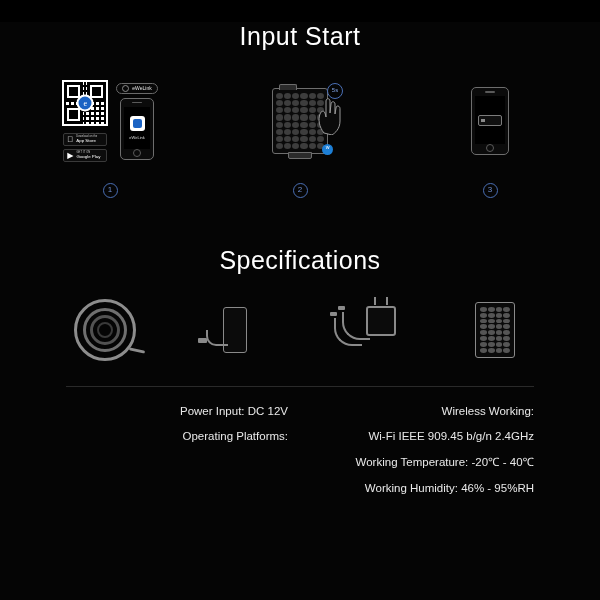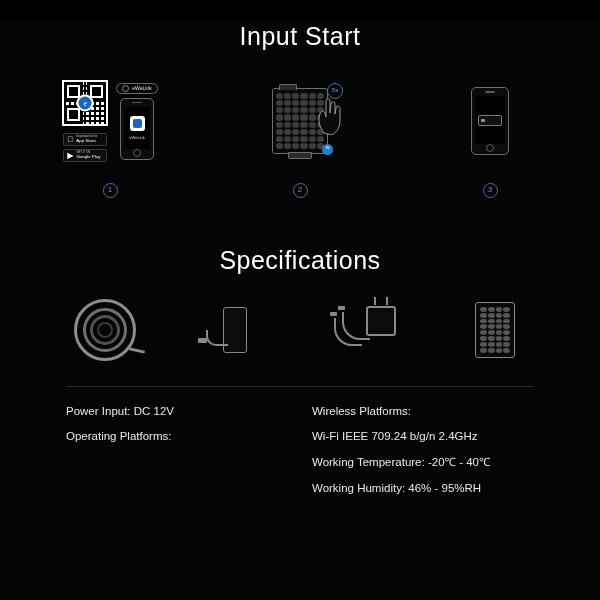--- a/index.html
+++ b/index.html
@@ -412,20 +412,21 @@
     height: 1px;
     background: #2a2a2a;
   }
   .spec-text {
     margin: 18px auto 0;
     width: 468px;
     display: flex;
     gap: 14px;
     font-size: 11.5px;
     color: #e9e9e9;
+    text-align: right;
   }
   .spec-col { width: 50%; }
   .spec-col p { margin: 0 0 13px 0; line-height: 1.1; }
   .spec-col.right { padding-left: 10px; }
 </style>
 </head>
 <body>
 
 <div class="page">
 
@@ -624,20 +625,20 @@
   </div>
 
   <div class="divider"></div>
 
   <div class="spec-text">
     <div class="spec-col left">
       <p>Power Input: DC 12V</p>
       <p>Operating Platforms:</p>
     </div>
     <div class="spec-col right">
-      <p>Wireless Platforms:</p>
-      <p>Wi-Fi IEEE 709.24 b/g/n 2.4GHz</p>
+      <p>Wireless Working:</p>
+      <p>Wi-Fi IEEE 909.45 b/g/n 2.4GHz</p>
       <p>Working Temperature: -20℃ - 40℃</p>
       <p>Working Humidity: 46% - 95%RH</p>
     </div>
   </div>
 
 </div>
 
 </body></html>

